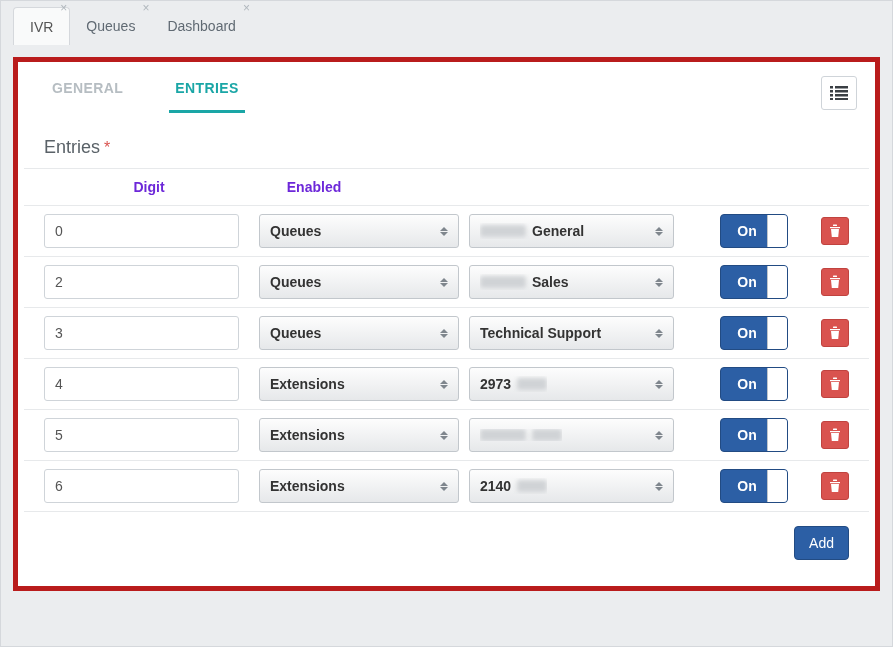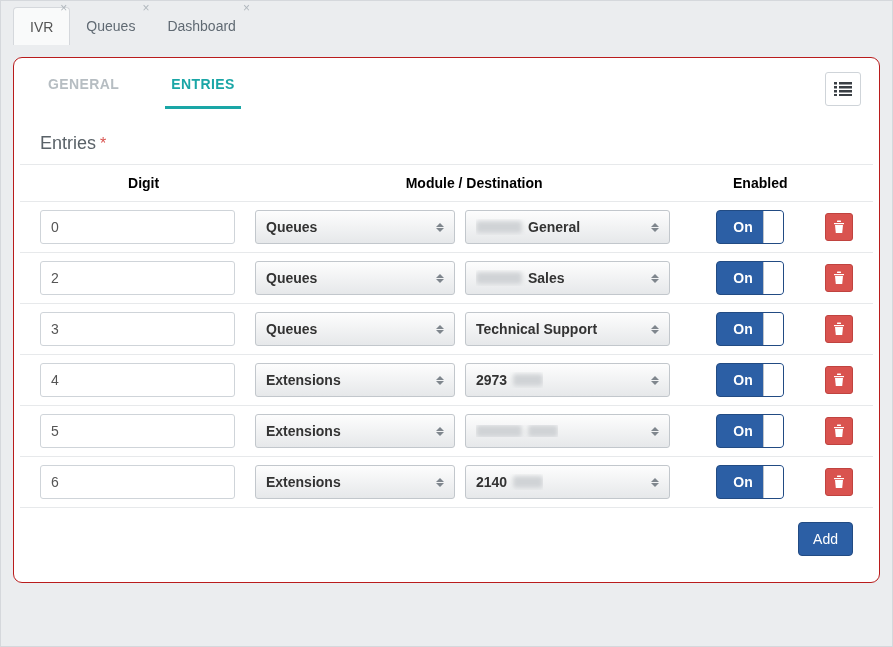--- a/index.html
+++ b/index.html
@@ -53,22 +53,22 @@
     font-size: 12px;
     color: #b0b7bd;
     line-height: 1;
   }
   .top-tab.active .close-x { top: -6px; }
 
   
   .panel {
     margin: 12px;
     background: #fff;
-    border: 1px solid #b91c1c;
-    border-radius: 9px;
+    border: 5px solid #b91c1c;
+    border-radius: 0;
     padding: 0;
     position: relative;
   }
 
   
   .inner-tabs {
     display: flex;
     align-items: center;
     padding: 18px 28px 0 28px;
     position: relative;
@@ -119,21 +119,21 @@
   }
   .req-star { color: #d9534f; margin-left: 4px; font-size: 16px; }
 
   
   .thead {
     display: flex;
     align-items: center;
     padding: 10px 20px;
     border-bottom: 1px solid #e7e9eb;
     font-weight: 700;
-    color: #000000;
+    color: #6d28d9;
     font-size: 14px;
   }
   .col-digit { width: 210px; text-align: center; }
   .col-module { width: 460px; text-align: center; }
   .col-enabled { width: 120px; text-align: center; }
   .col-del { width: 34px; }
 
   
   .trow {
     display: flex;
@@ -310,21 +310,20 @@
     </div>
 
     <div class="section">
       <div class="section-title-row">
         <span class="section-title">Entries</span>
         <span class="req-star">*</span>
       </div>
 
       <div class="thead">
         <div class="col-digit">Digit</div>
-        <div class="col-module">Module / Destination</div>
         <div class="col-enabled">Enabled</div>
         <div class="col-del"></div>
       </div>
 
       <div id="rows">
           <div class="trow">
             <div class="col-digit-cell"><input class="text-input" value="0" style=""></div>
             <div class="col-module-cell">
               <div class="select">
                 <span class="sel-label">Queues</span>

